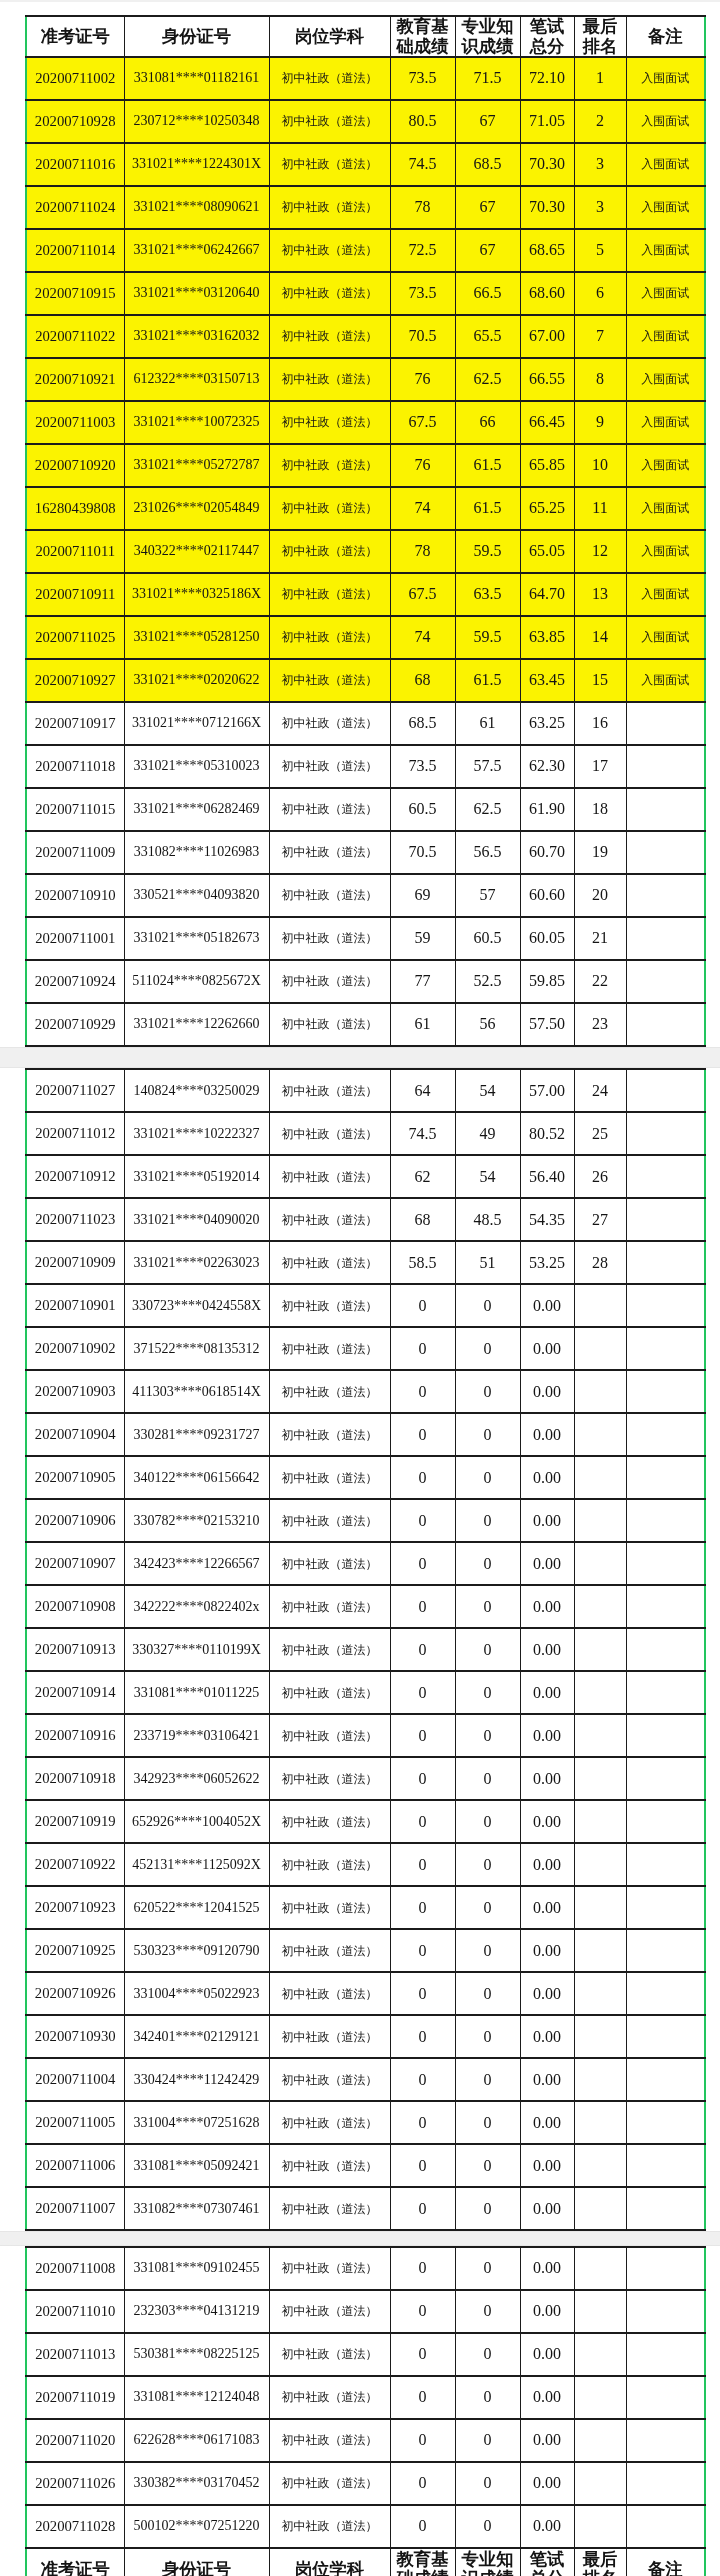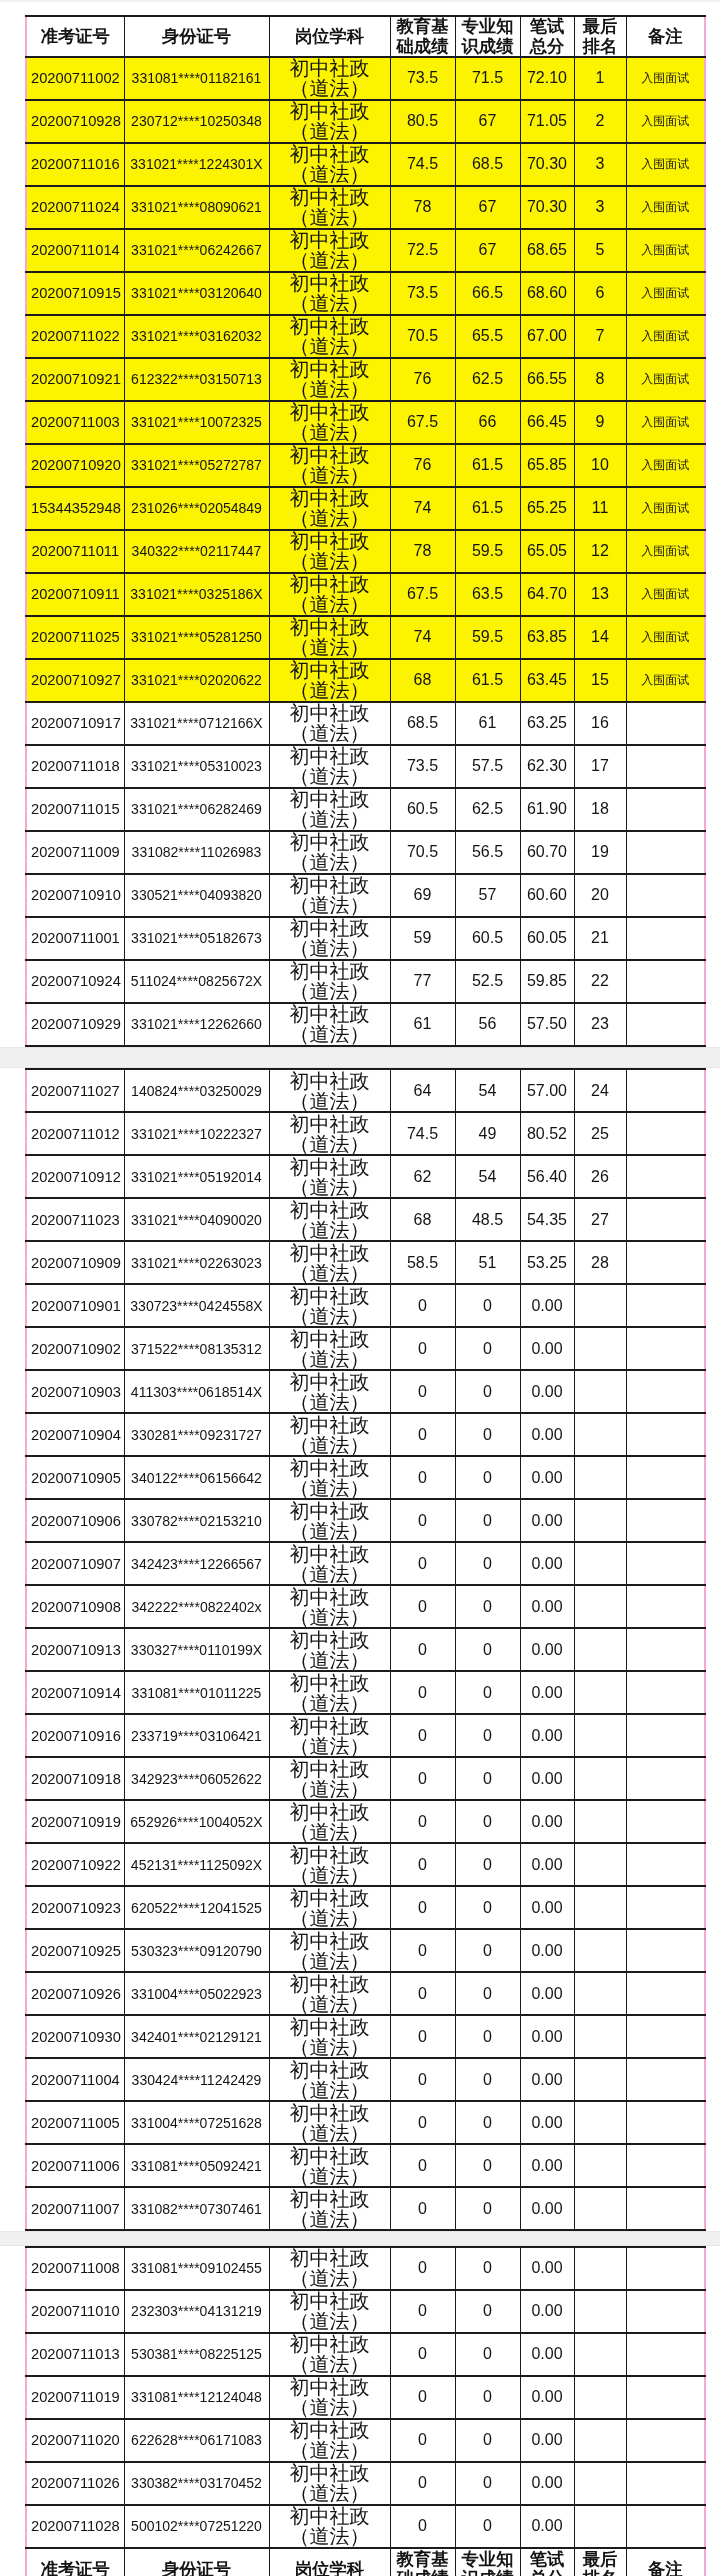--- a/index.html
+++ b/index.html
@@ -37,42 +37,42 @@
     border: 1.3px solid #1b1b1b;
     border-top-width: 2px;
     border-bottom-width: 2px;
     text-align: center;
     vertical-align: middle;
     word-break: break-all;
     overflow: hidden;
     padding: 0 4px;
     box-sizing: border-box;
   }
-  table.tbl { border: 2px solid #f9a8d4; }
+  table.tbl { border: 2px solid #22c55e; font-family: Liberation Serif, serif; }
   table.tbl th {
     height: 40px;
     font-size: 17.3px;
     line-height: 19.3px;
     font-weight: bold;
     padding: 0 2.7px;
     background: #ffffff;
   }
   table.tbl tbody tr { height: 43px; margin-left: 31px; }
   td.c-exam {
     font-size: 14.7px;
     white-space: nowrap;
     padding: 0 1.3px;
   }
   td.c-id {
     font-size: 14px;
     white-space: nowrap;
     vertical-align: bottom;
     padding: 0 1.3px 2.7px 1.3px;
   }
-  td.c-subject { font-size: 20px; line-height: 20px; }
+  td.c-subject { font-size: 12px; line-height: 20px; }
   td.c-num  { font-size: 16px; }
   td.c-remark { font-size: 12px; }
   tr.highlight td { background: #fbf300; }
 </style>
 </head>
 <body>
 
 <div class="sheet">
 
   <div class="top-band"></div>
@@ -195,21 +195,21 @@
     <td class="c-exam">20200710920</td>
     <td class="c-id">331021****05272787</td>
     <td class="c-subject">初中社政（道法）</td>
     <td class="c-num">76</td>
     <td class="c-num">61.5</td>
     <td class="c-num">65.85</td>
     <td class="c-num">10</td>
     <td class="c-remark">入围面试</td>
   </tr>
         <tr class="highlight">
-    <td class="c-exam">15344352948</td>
+    <td class="c-exam">16280439808</td>
     <td class="c-id">231026****02054849</td>
     <td class="c-subject">初中社政（道法）</td>
     <td class="c-num">74</td>
     <td class="c-num">61.5</td>
     <td class="c-num">65.25</td>
     <td class="c-num">11</td>
     <td class="c-remark">入围面试</td>
   </tr>
         <tr class="highlight">
     <td class="c-exam">20200711011</td>

